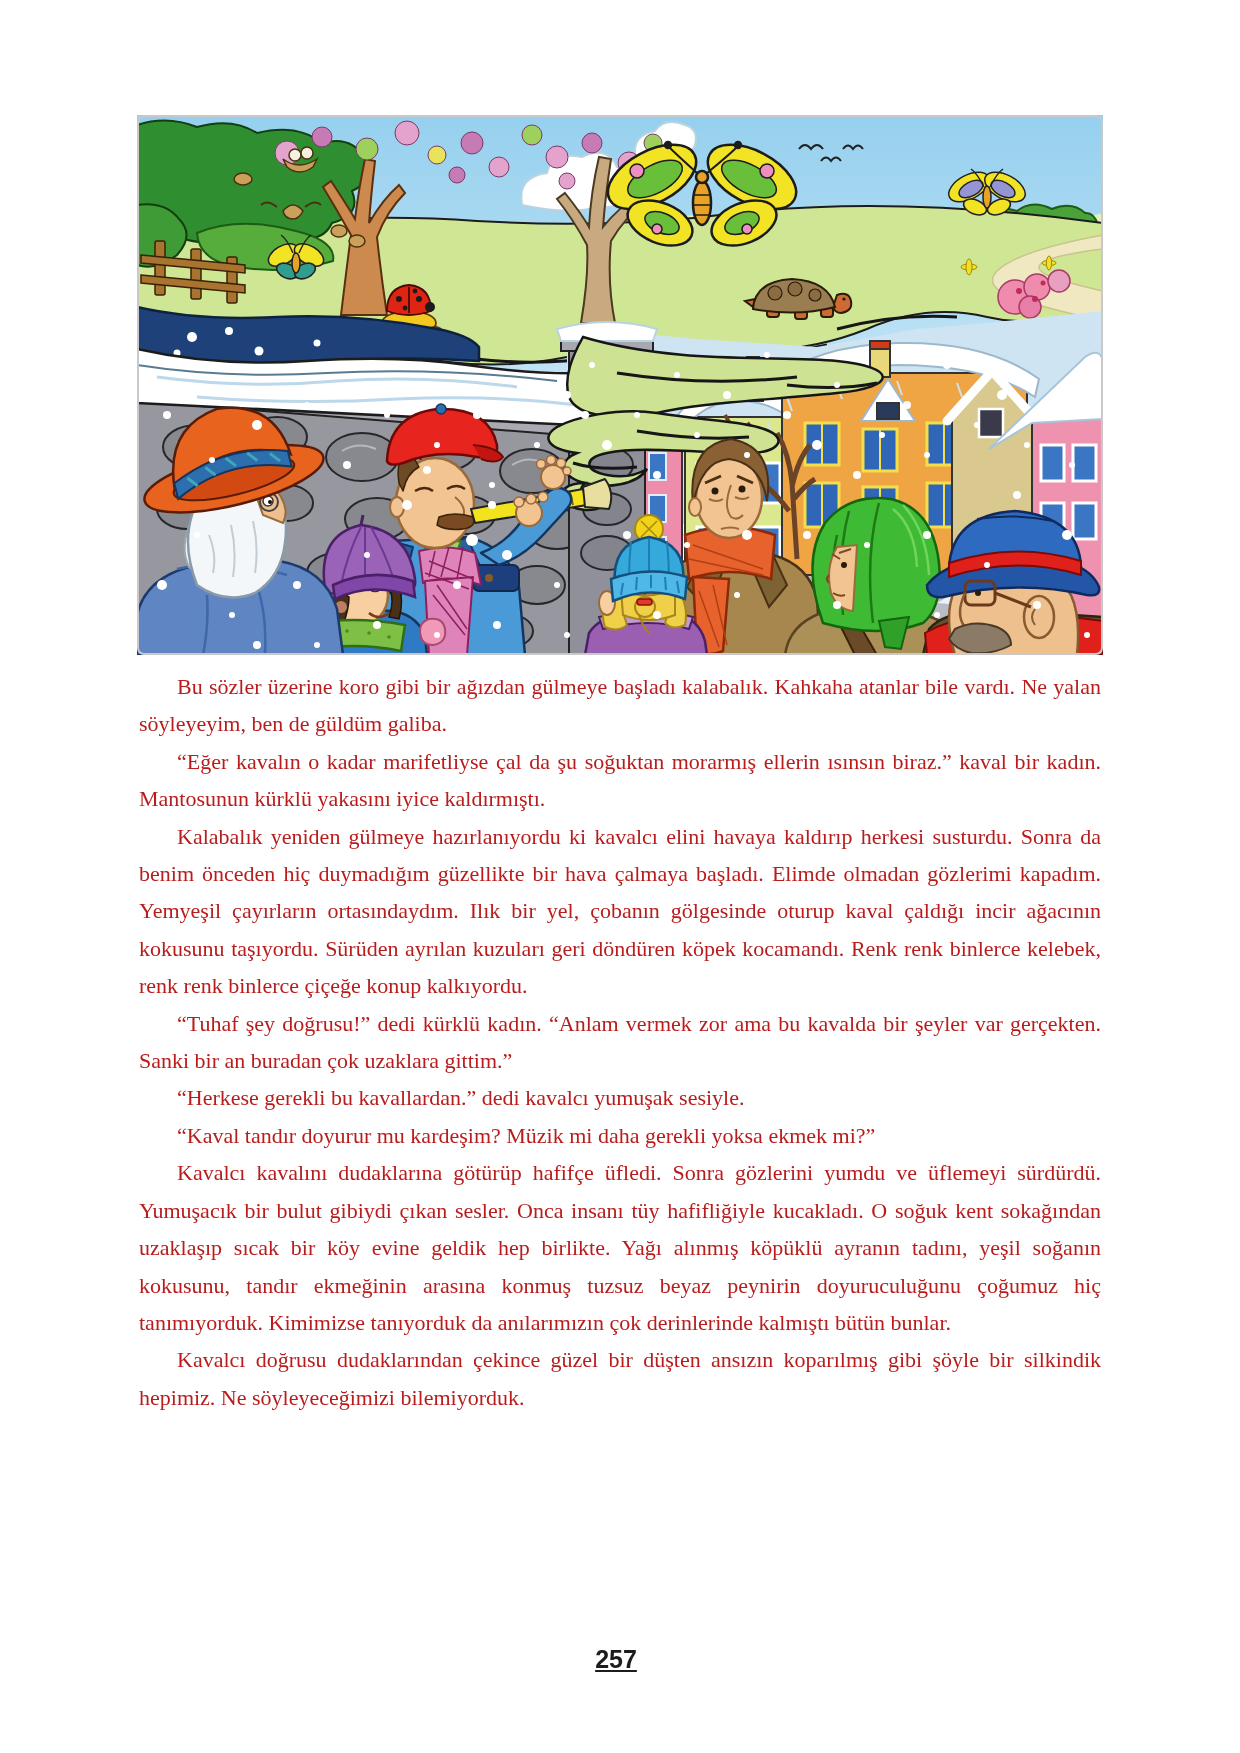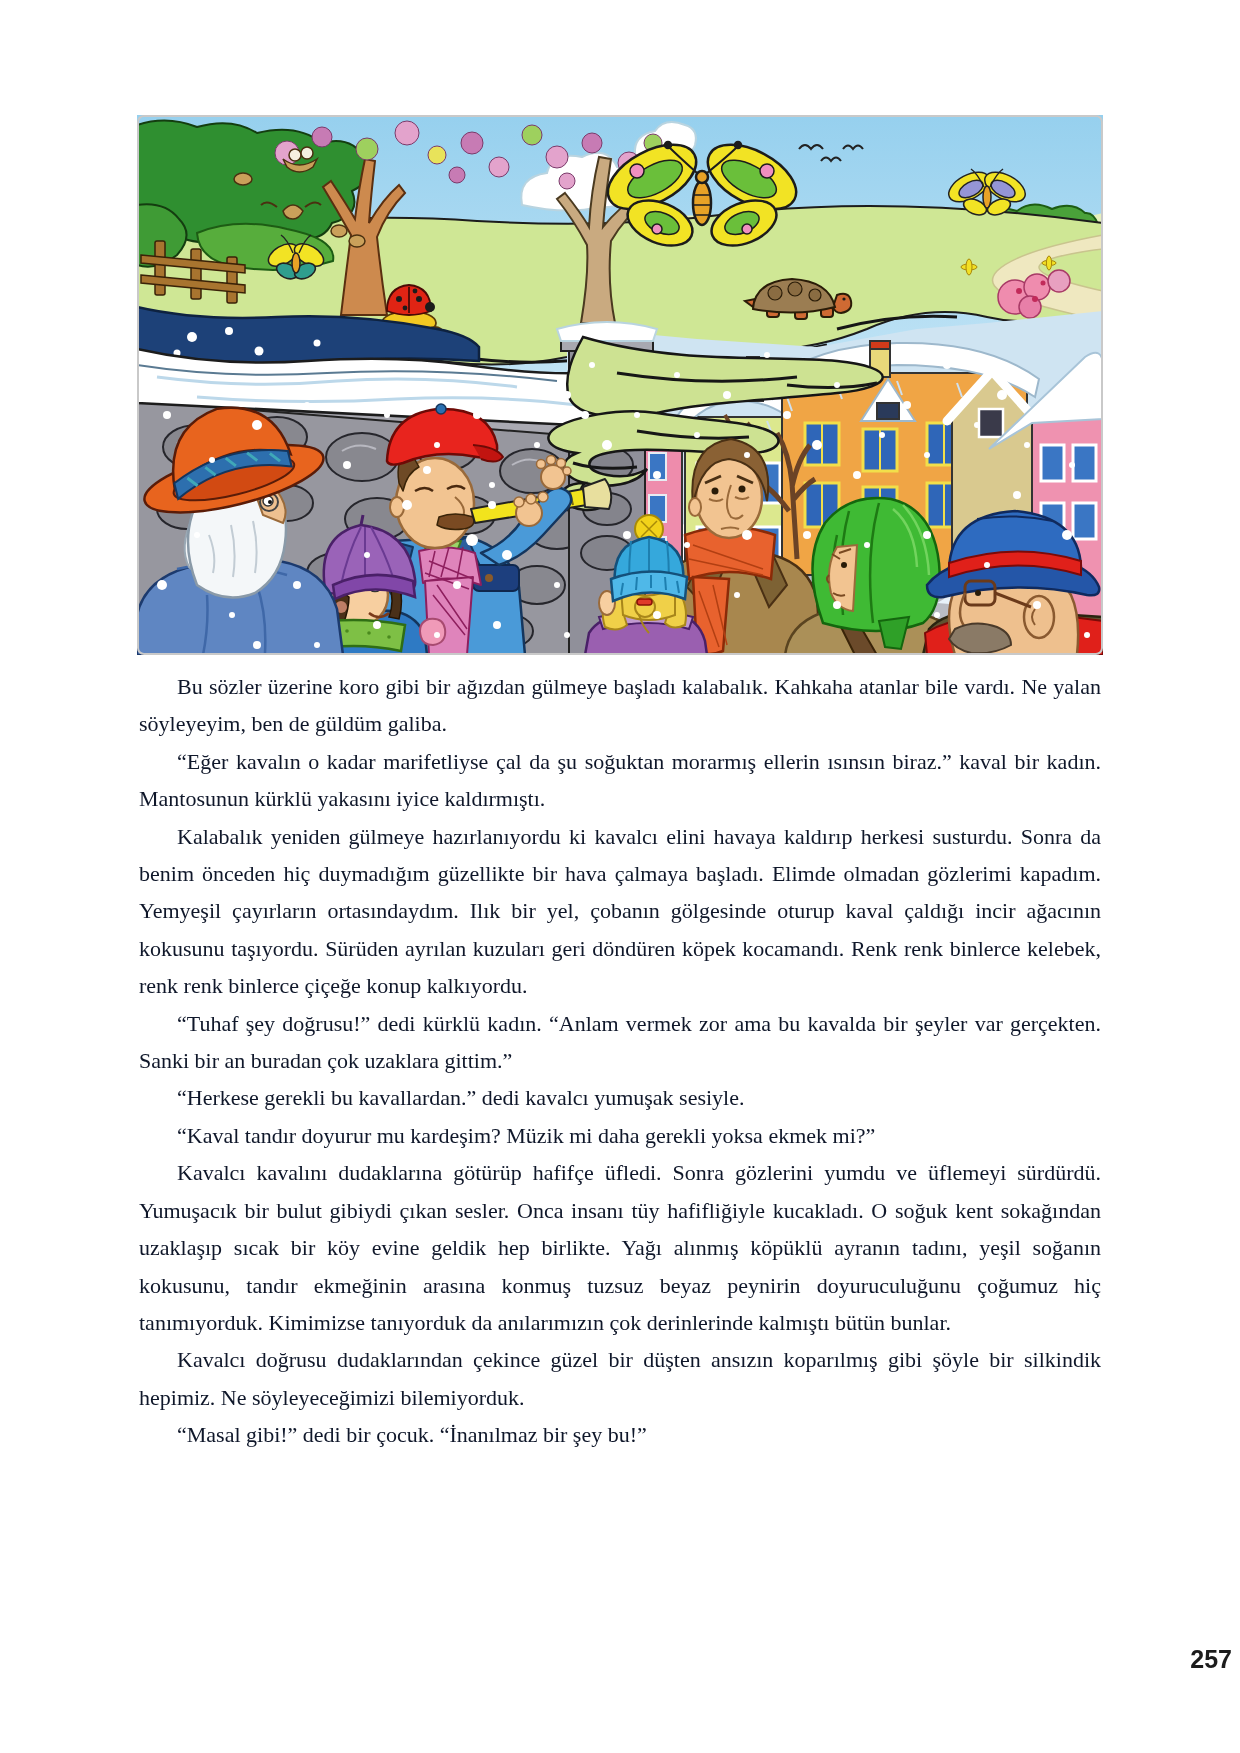--- a/index.html
+++ b/index.html
@@ -2,24 +2,24 @@
 <html><head>
 <meta charset="utf-8">
 <style>
   html,body{margin:0;padding:0;background:#ffffff;}
   .page{position:relative;width:1240px;height:1753px;background:#ffffff;overflow:hidden;
         font-family:"Liberation Serif", serif;color:#1a1a1a;}
   .illustration-frame{position:absolute;left:137px;top:115px;width:966px;height:540px;}
   .illustration-frame svg{display:block;width:966px;height:540px;}
   .story-text{position:absolute;left:139px;top:668px;width:962px;}
   .story-text p{margin:0;font-size:22px;line-height:37.4px;text-align:justify;
-                text-indent:38px;color:#0f172a;}
-  .page-number{position:absolute;left:0;right:8px;top:1645px;text-align:right;
+                text-indent:38px;color:#b91c1c;}
+  .page-number{position:absolute;left:0;right:8px;top:1645px;text-align:center;
                font-family:"Liberation Sans", sans-serif;font-weight:bold;
-               font-size:25px;color:#1c1c1c;}
+               font-size:25px;color:#1c1c1c;text-decoration:underline;}
 </style>
 </head>
 <body>
 
 <div class="page">
 
   <div class="illustration-frame">
   <svg viewBox="0 0 966 540" xmlns="http://www.w3.org/2000/svg">
     <defs>
       <linearGradient id="sky" x1="0" y1="0" x2="0" y2="1">
@@ -532,18 +532,17 @@
 
   <div class="story-text">
     <p>Bu sözler üzerine koro gibi bir ağızdan gülmeye başladı kalabalık. Kahkaha atanlar bile vardı. Ne yalan söyleyeyim, ben de güldüm galiba.</p>
     <p>“Eğer kavalın o kadar marifetliyse çal da şu soğuktan morarmış ellerin ısınsın biraz.” kaval bir kadın. Mantosunun kürklü yakasını iyice kaldırmıştı.</p>
     <p>Kalabalık yeniden gülmeye hazırlanıyordu ki kavalcı elini havaya kaldırıp herkesi susturdu. Sonra da benim önceden hiç duymadığım güzellikte bir hava çalmaya başladı. Elimde olmadan gözlerimi kapadım. Yemyeşil çayırların ortasındaydım. Ilık bir yel, çobanın gölgesinde oturup kaval çaldığı incir ağacının kokusunu taşıyordu. Sürüden ayrılan kuzuları geri döndüren köpek kocamandı. Renk renk binlerce kelebek, renk renk binlerce çiçeğe konup kalkıyordu.</p>
     <p>“Tuhaf şey doğrusu!” dedi kürklü kadın. “Anlam vermek zor ama bu kavalda bir şeyler var gerçekten. Sanki bir an buradan çok uzaklara gittim.”</p>
     <p>“Herkese gerekli bu kavallardan.” dedi kavalcı yumuşak sesiyle.</p>
     <p>“Kaval tandır doyurur mu kardeşim? Müzik mi daha gerekli yoksa ekmek mi?”</p>
     <p>Kavalcı kavalını dudaklarına götürüp hafifçe üfledi. Sonra gözlerini yumdu ve üflemeyi sürdürdü. Yumuşacık bir bulut gibiydi çıkan sesler. Onca insanı tüy hafifliğiyle kucakladı. O soğuk kent sokağından uzaklaşıp sıcak bir köy evine geldik hep birlikte. Yağı alınmış köpüklü ayranın tadını, yeşil soğanın kokusunu, tandır ekmeğinin arasına konmuş tuzsuz beyaz peynirin doyuruculuğunu çoğumuz hiç tanımıyorduk. Kimimizse tanıyorduk da anılarımızın çok derinlerinde kalmıştı bütün bunlar.</p>
     <p>Kavalcı doğrusu dudaklarından çekince güzel bir düşten ansızın koparılmış gibi şöyle bir silkindik hepimiz. Ne söyleyeceğimizi bilemiyorduk.</p>
-    <p>“Masal gibi!” dedi bir çocuk. “İnanılmaz bir şey bu!”</p>
   </div>
 
   <div class="page-number">257</div>
 
 </div>
 
 </body></html>

